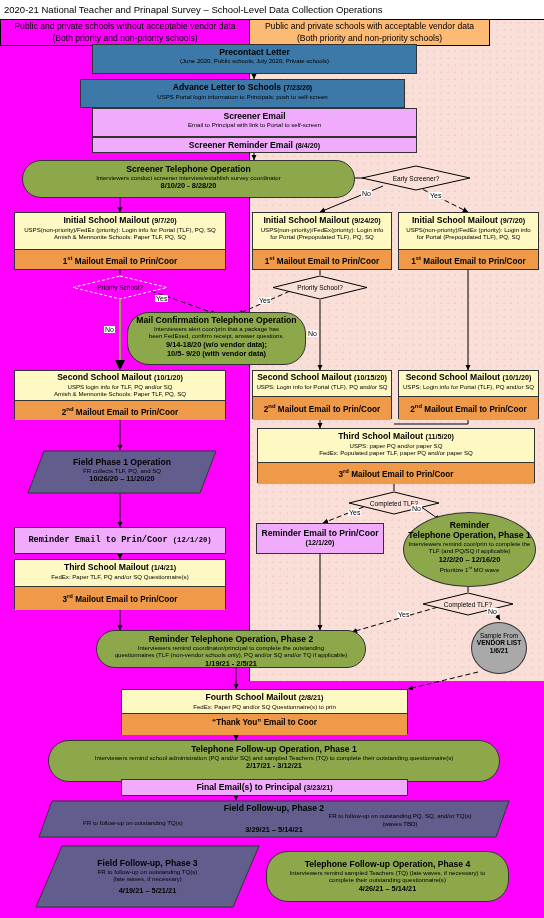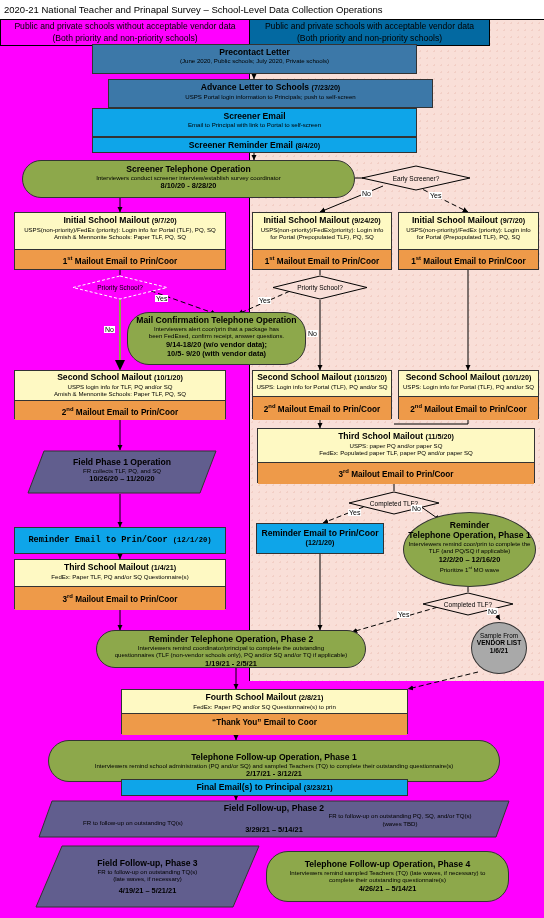--- a/index.html
+++ b/index.html
@@ -21,27 +21,27 @@
   .sep{position:absolute;left:249px;top:20px;width:1px;height:661px;background:#000;}
 
   
   .titlebar{position:absolute;left:0;top:0;width:544px;height:20px;
             border-bottom:1px solid #000;background:#fff;box-sizing:border-box;
             font-size:9.5px;color:#000;padding:4px 0 0 4px;white-space:nowrap;}
   .hdr{position:absolute;top:20px;height:26px;box-sizing:border-box;
        border:1px solid #000;border-top:none;
        font-size:8.6px;text-align:center;line-height:11.5px;padding-top:1px;color:#000;}
   .hdr-left{left:0;width:250px;background:#FF00FF;}
-  .hdr-right{left:249px;width:241px;background:#0369a1;}
+  .hdr-right{left:249px;width:241px;background:#fdba74;}
 
   
   .node{position:absolute;box-sizing:border-box;text-align:center;color:#000;}
 
   .blue{background:#3C78A8;border:1px solid #333;}
-  .orange{background:#0ea5e9;border:1px solid #333;}
+  .orange{background:#f0abfc;border:1px solid #333;}
   .green{background:#8DA84B;border:1px solid #333;border-radius:22px;}
   .ellipse{background:#8DA84B;border:1px solid #333;border-radius:50%;}
   .circle{background:#A9A9A9;border:1px solid #333;border-radius:50%;}
 
   .t1{font-size:8.6px;font-weight:bold;line-height:10px;}
   .t1s{font-size:7.2px;font-weight:bold;}
   .t2{font-size:6.1px;line-height:7.4px;font-weight:normal;}
   .t3{font-size:7.4px;font-weight:bold;line-height:9px;}
   .t4{font-size:8.2px;font-weight:bold;line-height:10px;}
   .pad{padding:2px 3px;}
@@ -155,21 +155,21 @@
 
       <line x1="236" y1="796" x2="236" y2="800" marker-end="url(#ah)"></line>
     </g>
   </svg>
 
   <div class="node blue stack pad" style="left:92px;top:44px;width:325px;height:30px;">
     <div class="t1">Precontact Letter</div>
     <div class="t2">(June 2020, Public schools; July 2020, Private schools)</div>
   </div>
 
-  <div class="node blue stack pad" style="left:108px;top:79px;width:325px;height:29px;">
+  <div class="node blue stack pad" style="left:80px;top:79px;width:325px;height:29px;">
     <div class="t1">
       <span>Advance Letter to Schools</span>
       <span class="t1s">(7/23/20)</span>
     </div>
     <div class="t2">USPS Portal login information to Principals; push to self-screen</div>
   </div>
 
   <div class="node orange stack pad" style="left:92px;top:108px;width:325px;height:29px;">
     <div class="t1">Screener Email</div>
     <div class="t2">Email to Principal with link to Portal to self-screen</div>
@@ -401,21 +401,21 @@
         <span>Fourth School Mailout</span>
         <span class="t1s">(2/8/21)</span>
       </div>
       <div class="t2">FedEx: Paper PQ and/or SQ Questionnaire(s) to prin</div>
     </div>
     <div class="seg orange" style="height:21px;padding-top:4px;">
       <div class="t4">“Thank You” Email to Coor</div>
     </div>
   </div>
 
-  <div class="node green" style="left:48px;top:740px;width:452px;height:42px;padding-top:11px;">
+  <div class="node green" style="left:48px;top:740px;width:452px;height:42px;padding-top:3px;">
     <div class="t1">Telephone Follow-up Operation, Phase 1</div>
     <div class="t2">Interviewers remind school administration (PQ and/or SQ) and sampled Teachers (TQ) to complete their outstanding questionnaire(s)</div>
     <div class="t3">2/17/21 - 3/12/21</div>
   </div>
 
   <div class="node orange" style="left:121px;top:779px;width:287px;height:17px;padding-top:2px;">
     <div class="t1">
       <span>Final Email(s) to Principal</span>
       <span class="t1s">(3/23/21)</span>
     </div>

